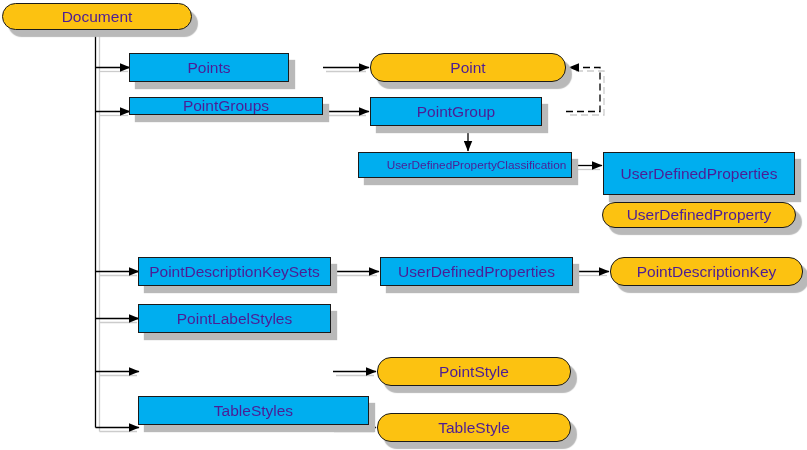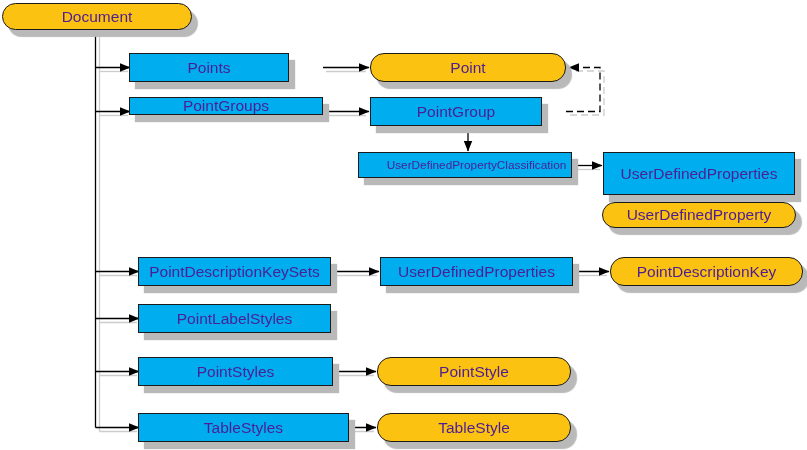--- a/index.html
+++ b/index.html
@@ -120,27 +120,24 @@
     <span class="label">UserDefinedProperties</span>
   </div>
   <div class="node collection" style="left:138px;top:304px;width:193px;height:29px">
     <span class="label">PointLabelStyles</span>
   </div>
 
   <div class="node object" style="left:610px;top:257px;width:193px;height:29px">
     <span class="label">PointDescriptionKey</span>
   </div>
 
-  <div class="node collection" style="left:138px;top:357px;width:195px;height:29px">
-    <span class="label">PointStyles</span>
-  </div>
   <div class="node object" style="left:377px;top:357px;width:194px;height:29px">
     <span class="label">PointStyle</span>
   </div>
 
-  <div class="node collection" style="left:138px;top:413px;width:211px;height:29px">
+  <div class="node collection" style="left:138px;top:396px;width:231px;height:29px">
     <span class="label">TableStyles</span>
   </div>
   <div class="node object" style="left:377px;top:413px;width:194px;height:29px">
     <span class="label">TableStyle</span>
   </div>
 
 </div>
 
 </body></html>

